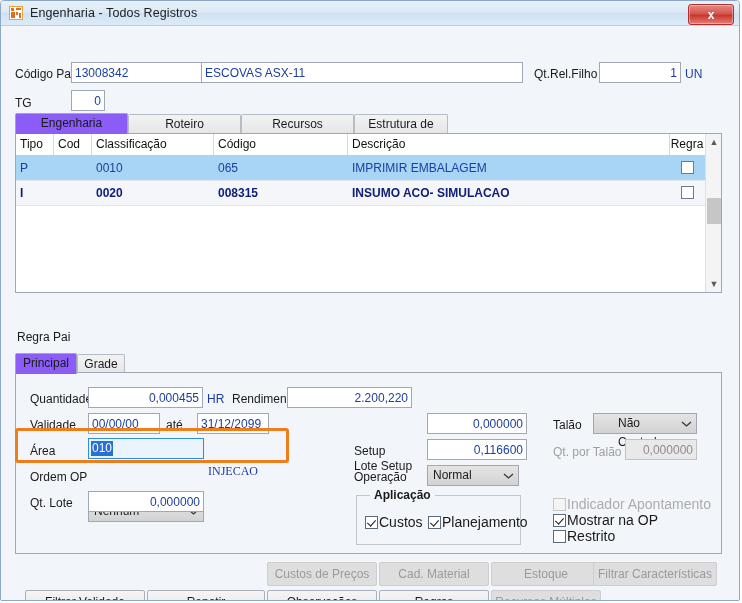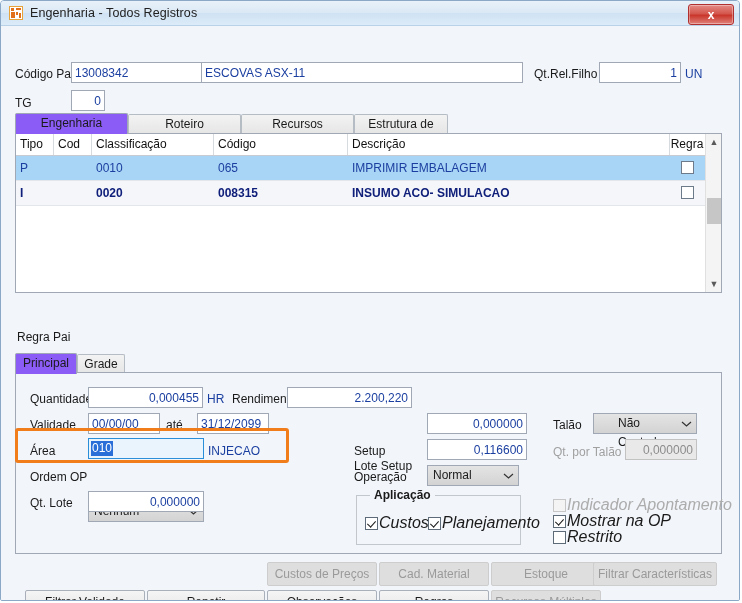--- a/index.html
+++ b/index.html
@@ -284,21 +284,21 @@
     background: #eaf4fd;
     color: #1b3fa0;
     text-align: left;
   }
   #area-sel {
     position: absolute; left: 90px; top: 415px;
     background: #2a6fd8; color: #ffffff;
     font-size: 12px; line-height: 15px; height: 15px;
     padding: 0 1px;
   }
-  #lbl-injecao { left: 207px; top: 418px; color: #1b3fa0; }
+  #lbl-injecao { left: 207px; top: 438px; color: #1b3fa0; font-family: Liberation Serif, serif; }
 
   #lbl-ordem-op { left: 29px; top: 444px; }
   #ordem-op-combo { left: 87px; top: 439px; width: 116px; margin-top: 36px; }
 
   #lbl-qt-lote { left: 29px; top: 470px; }
   #qt-lote-input { left: 87px; top: 465px; width: 116px; }
 
   
   #lbl-lote-setup { left: 353px; top: 392px; margin-top: 41px; }
   #lote-setup-input { left: 426px; top: 387px; width: 100px; }
@@ -326,25 +326,24 @@
   }
 
   
   #lbl-talao { left: 552px; top: 392px; }
   #talao-combo { left: 592px; top: 387px; width: 104px; padding-left: 24px; }
   #lbl-qt-por-talao { left: 552px; top: 419px; }
   #qt-por-talao-input { left: 624px; top: 413px; width: 72px; }
 
   .chk {
     position: absolute;
-    font-size: 16px;
+    font-size: 14px;
     color: #1a1a1a;
     cursor: pointer;
     white-space: nowrap;
-    font-style: italic;
   }
   .chk .box {
     display: inline-block;
     width: 13px; height: 13px;
     border: 1px solid #5d6a78;
     background: #ffffff;
     vertical-align: -2px;
     margin-right: 1px;
     box-sizing: border-box;
     position: relative;

